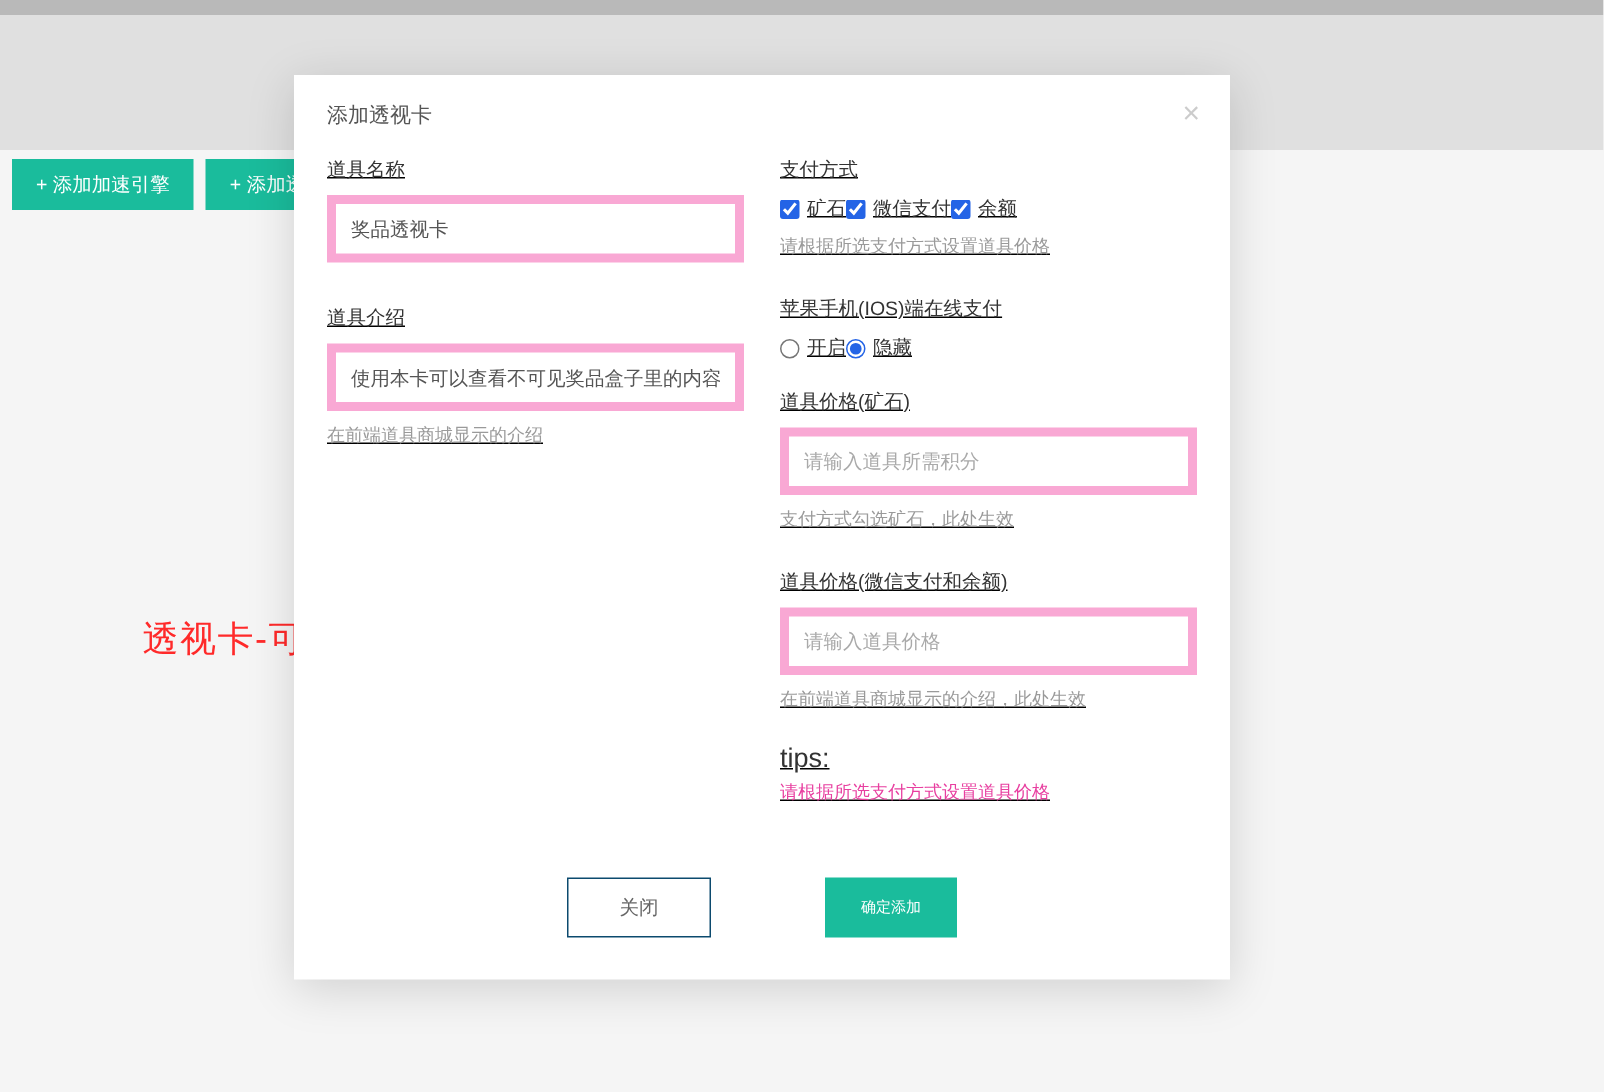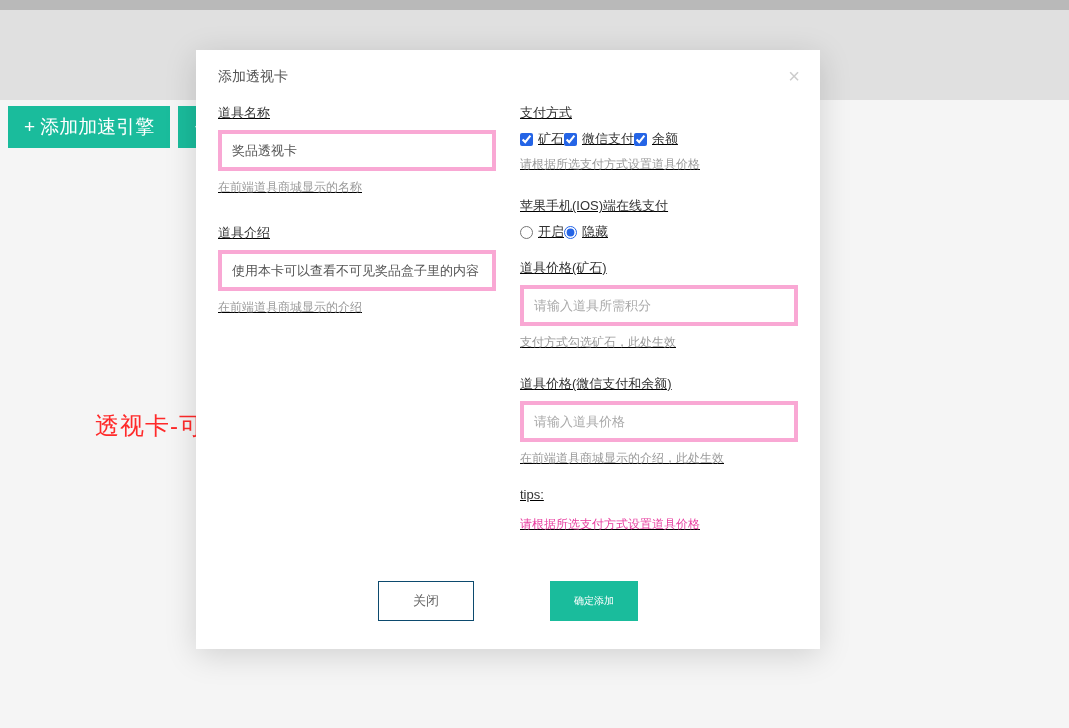--- a/index.html
+++ b/index.html
@@ -29,21 +29,21 @@
       left: 0;
       display: flex;
       gap: 8px;
       padding: 6px 8px;
     }
     .btn-green {
       background: #1abc9c;
       color: #fff;
       border: none;
       padding: 8px 16px;
-      font-size: 19px;
+      font-size: 13px;
       cursor: pointer;
     }
     .annotation {
       position: absolute;
       top: 410px;
       left: 95px;
       color: #ff2a2a;
       font-size: 24px;
       font-weight: 400;
       letter-spacing: 1px;
@@ -84,21 +84,21 @@
     .col { flex: 1; }
     .form-group { margin-bottom: 18px; text-decoration: underline; }
     .form-label {
       font-size: 13px;
       color: #333;
       display: block;
       margin-bottom: 8px;
     }
     .form-input {
       width: 100%;
-      border: 4px solid #f9a8d4;
+      border: 6px solid #f9a8d4;
       padding: 9px 10px;
       font-size: 13px;
       color: #555;
     }
     .form-input::placeholder { color: #aaa; }
     .helper {
       font-size: 12px;
       color: #9a9a9a;
       margin-top: 8px;
     }
@@ -117,23 +117,23 @@
     }
     .check-item input[type="checkbox"] {
       accent-color: #2464e6;
       width: 13px; height: 13px;
     }
     .radio-item input[type="radio"] {
       accent-color: #2464e6;
       width: 13px; height: 13px;
     }
     .tips-label {
-      font-size: 13px;
+      font-size: 18px;
       color: #333;
-      margin-bottom: 14px;
+      margin-bottom: 4px;
     }
     .tips-text {
       font-size: 12px;
       color: #e83fa0;
     }
     .modal-footer {
       display: flex;
       justify-content: center;
       gap: 76px;
       padding: 10px 22px 28px 22px;
@@ -174,21 +174,20 @@
       <span>添加透视卡</span>
       <span class="modal-close">×</span>
     </div>
 
     <div class="modal-body">
 
       <div class="col">
         <div class="form-group">
           <label class="form-label">道具名称</label>
           <input class="form-input" type="text" value="奖品透视卡" style="">
-          <div class="helper">在前端道具商城显示的名称</div>
         </div>
 
         <div class="form-group" style="margin-top:28px;">
           <label class="form-label">道具介绍</label>
           <input class="form-input" type="text" value="使用本卡可以查看不可见奖品盒子里的内容" style="">
           <div class="helper">在前端道具商城显示的介绍</div>
         </div>
       </div>
 
       <div class="col">

